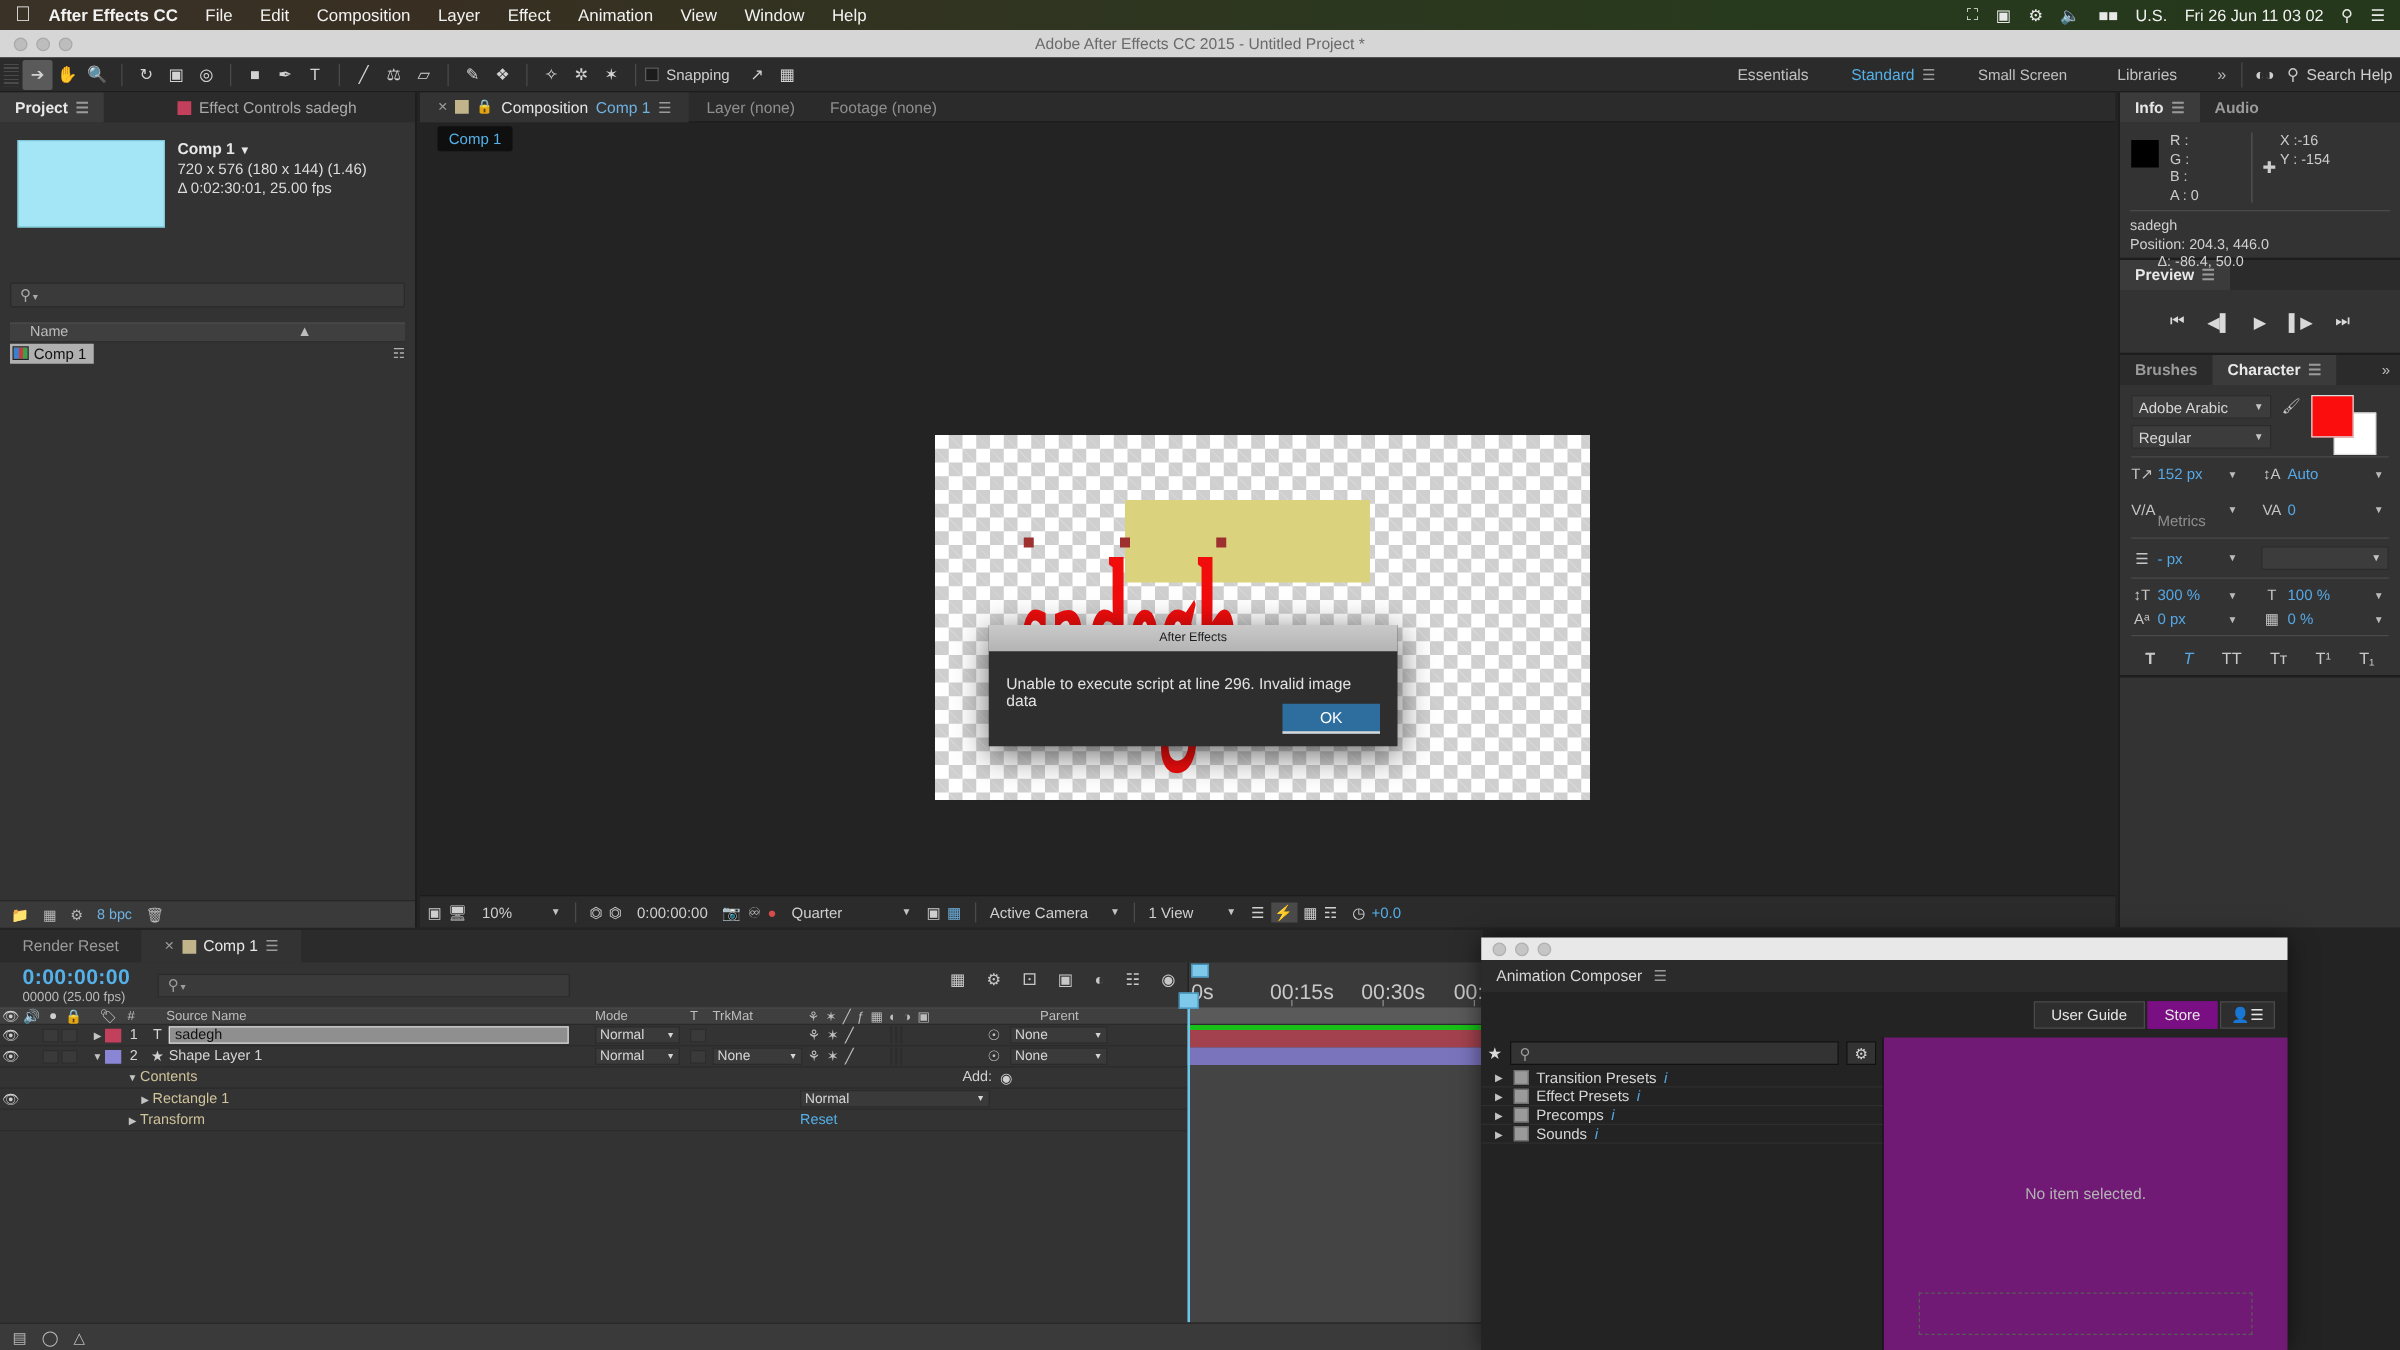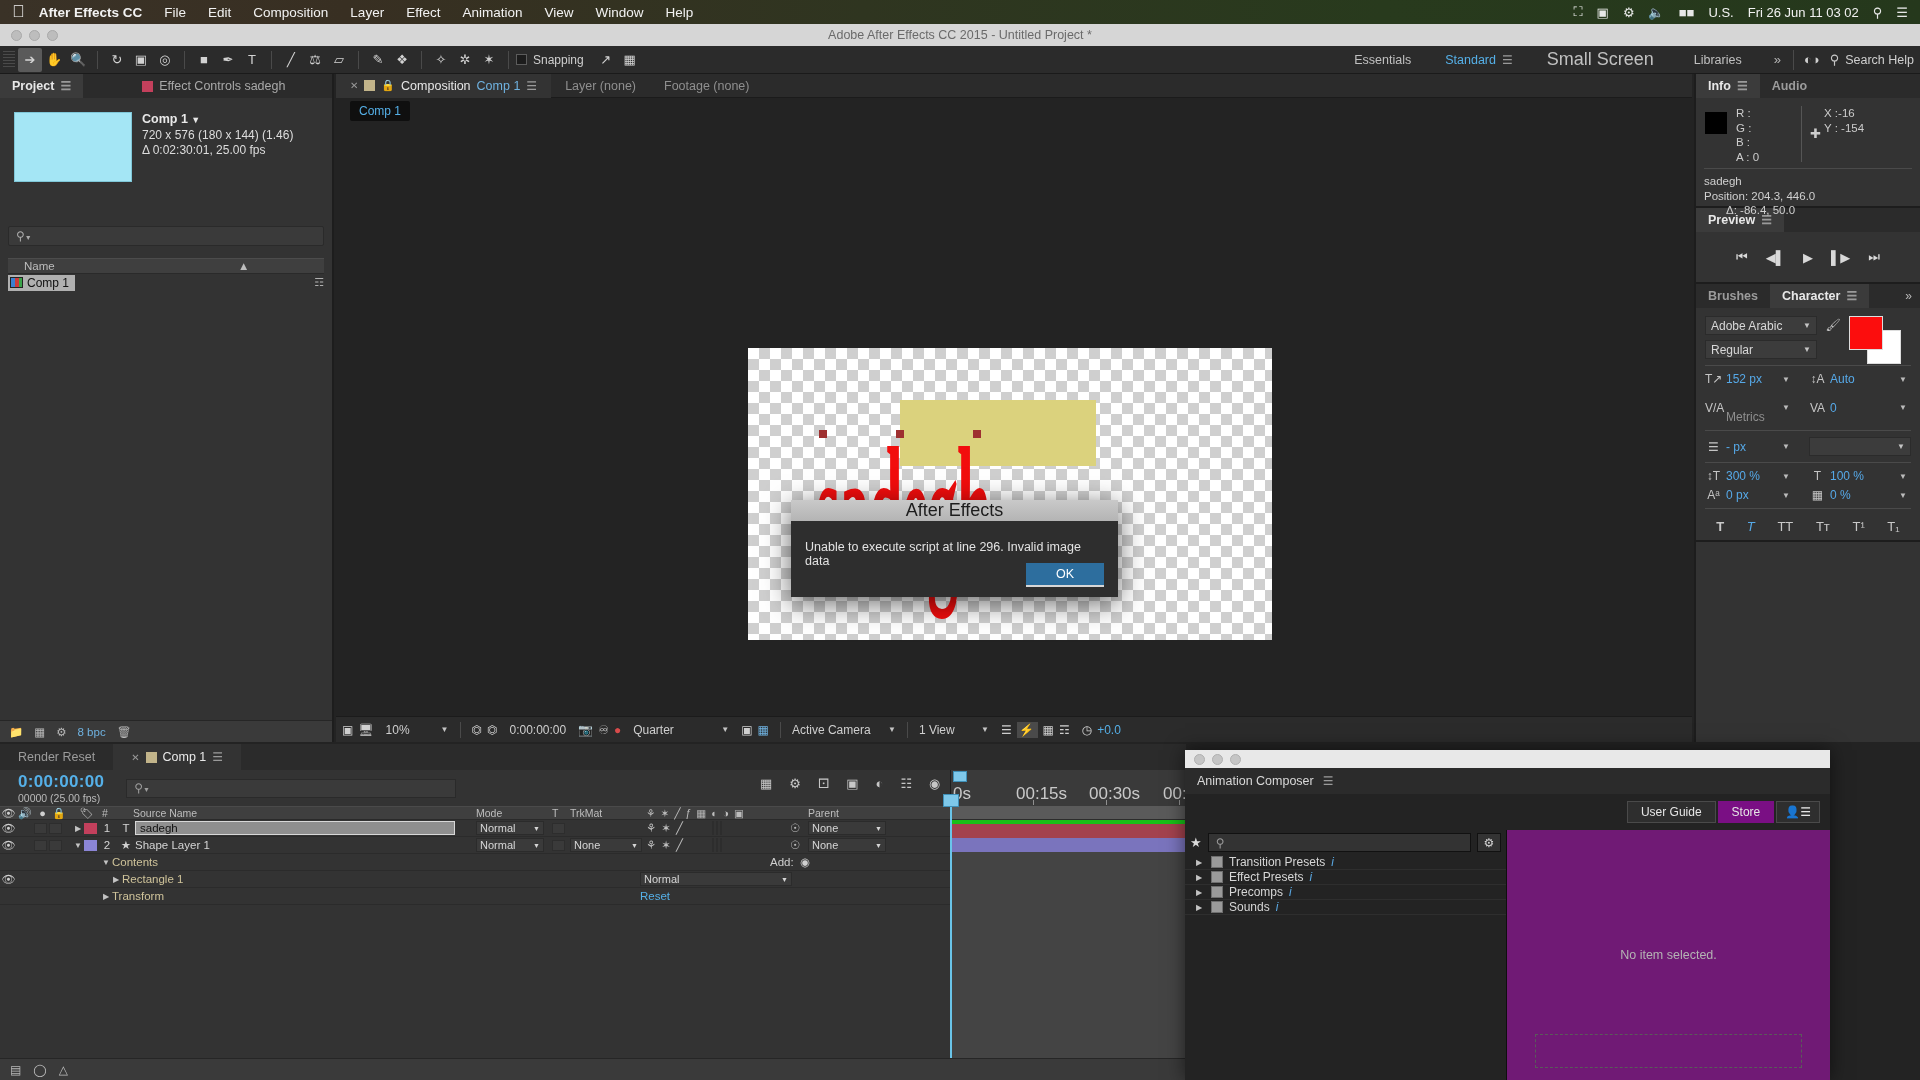--- a/index.html
+++ b/index.html
@@ -280,21 +280,21 @@
     <span class="tsep"></span>
     <span class="snapbox"></span>
     <span class="snaplbl">Snapping</span>
     <span class="tbtn">↗</span>
     <span class="tbtn">▦</span>
 
     <span style="margin-left:auto; display:flex; align-items:center; gap:0; padding-right:6px;">
       <span style="padding:0 20px; font-size:12.5px; color:#c0c0c0;">Essentials</span>
       <span style="padding:0 6px 0 14px; font-size:12.5px; color:#55b0e8;">Standard</span>
       <span class="hamb" style="padding-right:14px;">☰</span>
-      <span style="padding:0 20px; font-size:18px; color:#c0c0c0;">Small Screen</span>
+      <span style="padding:0 20px; font-size:12px; color:#c0c0c0;">Small Screen</span>
       <span style="padding:0 20px; font-size:12.5px; color:#c0c0c0;">Libraries</span>
       <span style="padding:0 12px; font-size:13px; color:#b5b5b5;">»</span>
       <span style="width:1px;height:20px;background:#4a4a4a;"></span>
       <span style="padding:0 10px; font-size:13px; color:#d0d0d0;">◐◑</span>
       <span style="font-size:13px; color:#c6c6c6; padding-right:6px;">⚲</span>
       <span style="font-size:12.5px; color:#cfcfcf;">Search Help</span>
     </span>
   </div>
 
   <div class="panel" id="project">
@@ -618,21 +618,21 @@
         <span class="eye">●</span>
         <span class="eye">🔒</span>
         <span style="width:10px;"></span>
         <span class="eye">🏷</span>
         <span style="width:20px;text-align:center;">#</span>
         <span style="padding-left:18px;">Source Name</span>
         <span style="position:absolute;left:476px;">Mode</span>
         <span style="position:absolute;left:552px;">T</span>
         <span style="position:absolute;left:570px;">TrkMat</span>
         <span style="position:absolute;left:646px;letter-spacing:5px;">⚘✶╱ƒ▦◐◑▣</span>
-        <span style="position:absolute;left:808px;">Parent</span>
+        <span style="position:absolute;left:832px;">Parent</span>
       </div>
 
       <div class="lrow">
         <span class="eye">👁</span>
         <span style="width:17px;"></span>
         <span class="box"></span>
         <span class="box"></span>
         <span style="width:8px;"></span>
         <span class="tri">▶</span>
         <span class="swt" style="background:#c3405c;"></span>
@@ -805,21 +805,21 @@
         <div class="noitem">No item selected.</div>
         <div class="dropzone"></div>
       </div>
     </div>
   </div>
 
   <div style="position:absolute; left:791px; top:500px; width:327px; height:97px;
               background:#2e2e2e; box-shadow:0 6px 26px rgba(0,0,0,.6);">
     <div style="height:21px; background:linear-gradient(#c9c9c9,#b4b4b4);
                 display:flex;align-items:center;justify-content:center;
-                font-size:18px;color:#1d1d1d;">After Effects</div>
+                font-size:10px;color:#1d1d1d;">After Effects</div>
     <div style="padding:19px 14px 0 14px; color:#e2e2e2; font-size:12.5px;">Unable to execute script at line 296. Invalid image data</div>
     <div style="position:absolute; right:14px; bottom:10px;">
       <div style="background:#2d6e9e; color:#fff; font-size:12.5px; padding:4px 0;
                   width:78px; text-align:center; border-bottom:2px solid #d7d7d7;">OK</div>
     </div>
   </div>
 
 </div>
 
 </body></html>

